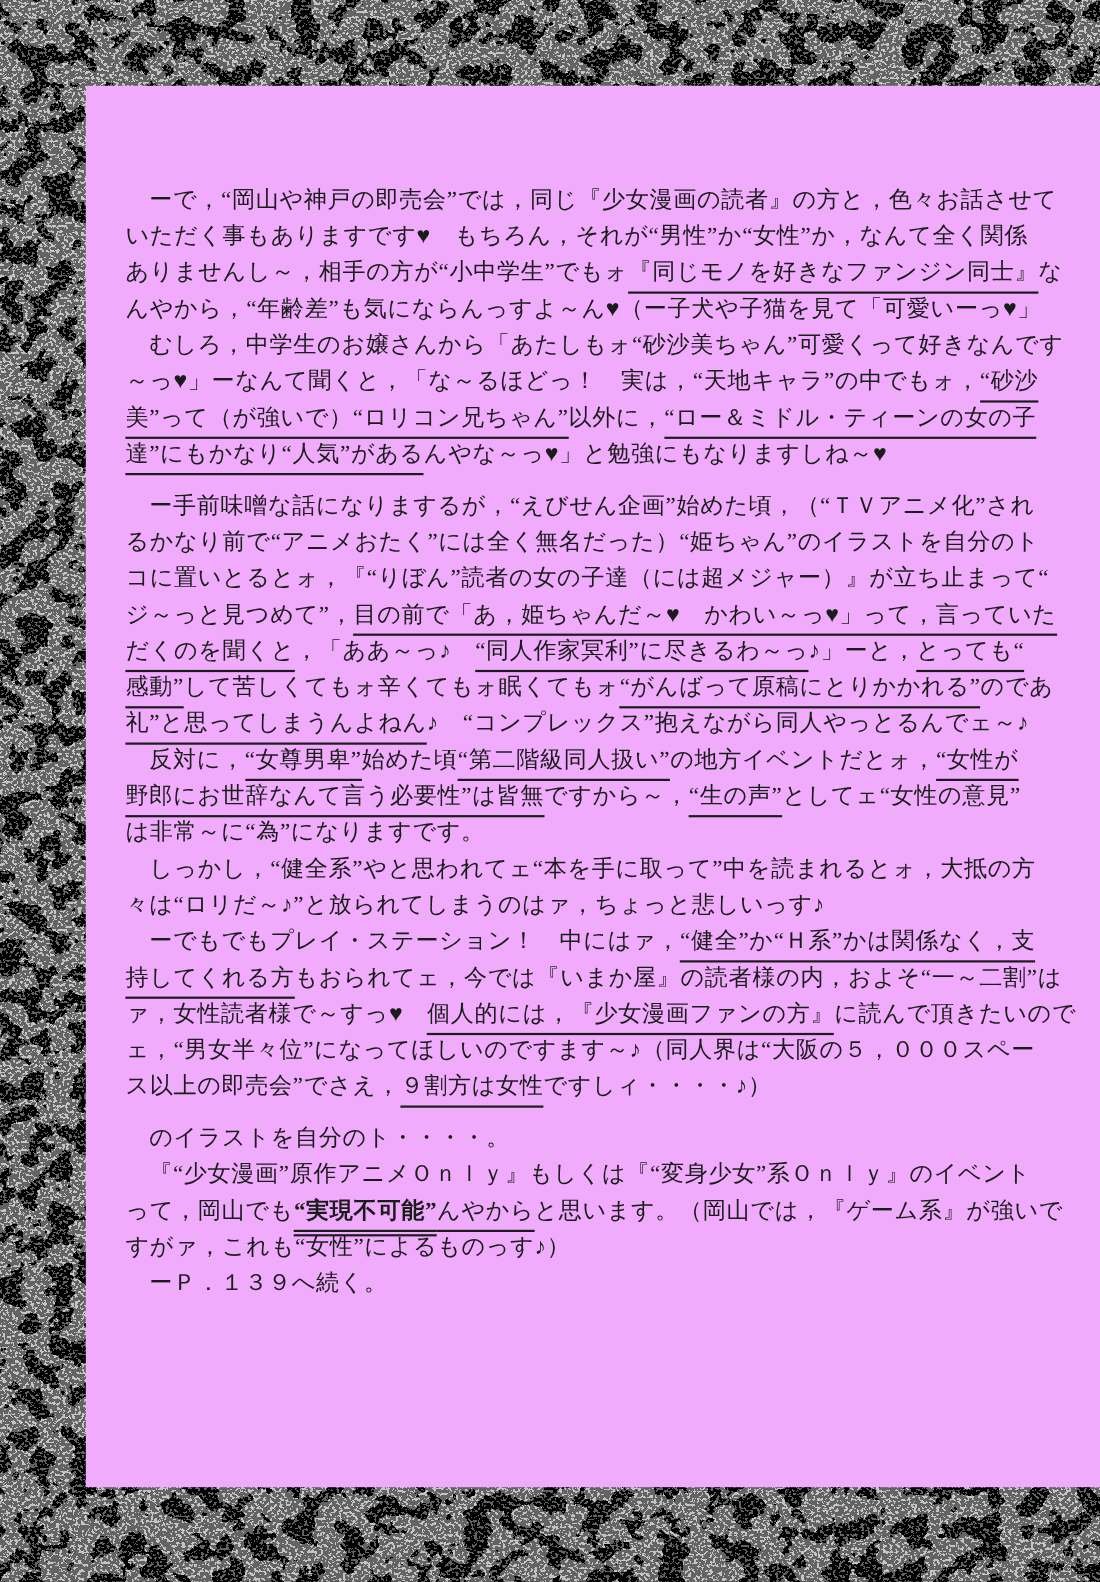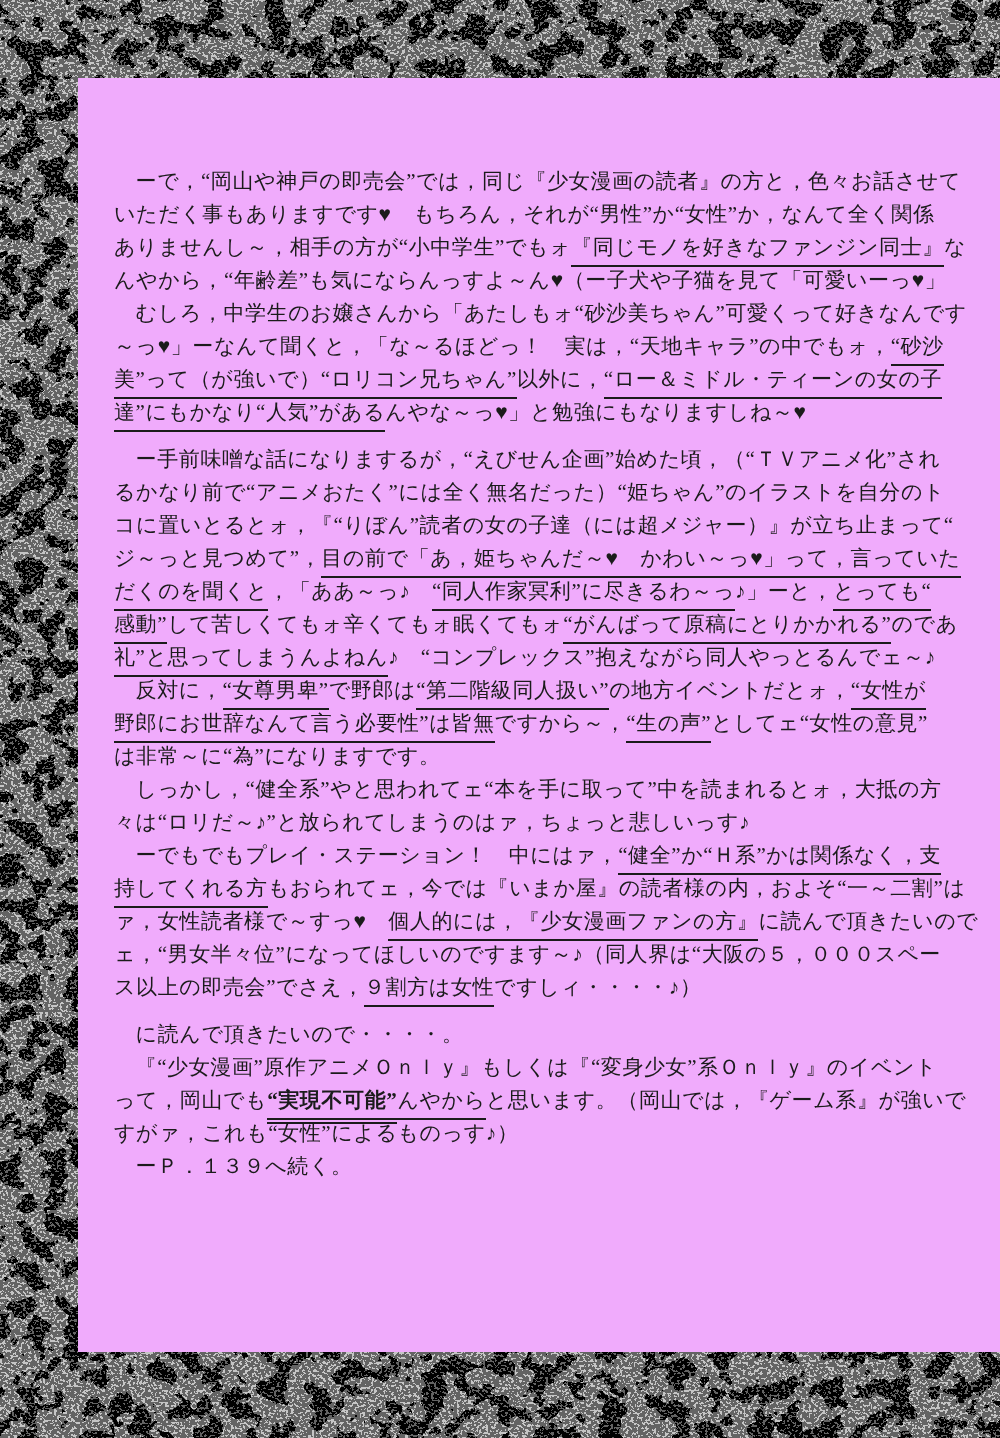--- a/index.html
+++ b/index.html
@@ -75,37 +75,37 @@
           <div class="line"><span class="seg">るかなり前で“アニメおたく”には全く無名だった）“姫ちゃん”のイラストを自分のト</span></div>
           <div class="line"><span class="seg">コに置いとるとォ，『“りぼん”読者の女の子達（には超メジャー）』が立ち止まって“</span></div>
           <div class="line"><span class="seg">ジ～っと見つめて”，</span><span class="seg u1">目の前で「あ，姫ちゃんだ～♥　かわい～っ♥」って，言っていた</span></div>
           <div class="line"><span class="seg u1">だくのを聞くと</span><span class="seg">，「ああ～っ♪　</span><span class="seg u1">“同人作家冥利”に尽きるわ～っ</span><span class="seg">♪」ーと，</span><span class="seg u1">とっても“</span></div>
           <div class="line"><span class="seg u1">感動”</span><span class="seg">して苦しくてもォ辛くてもォ眠くてもォ</span><span class="seg u1">“がんばって原稿にとりかかれる”</span><span class="seg">のであ</span></div>
         </div>
         <div class="para">
           <div class="line"><span class="seg u1">礼”と思ってしまうんよねん</span><span class="seg">♪　“コンプレックス”抱えながら同人やっとるんでェ～♪</span></div>
         </div>
         <div class="para">
-          <div class="line"><span class="seg">　反対に，</span><span class="seg u1">“女尊男卑”</span><span class="seg">で野郎は</span><span class="seg u1">“第二階級同人扱い”</span><span class="seg">の地方イベントだとォ，</span><span class="seg u1">“女性が</span></div>
+          <div class="line"><span class="seg">　反対に，</span><span class="seg u1">“女尊男卑”</span><span class="seg">始めた頃</span><span class="seg u1">“第二階級同人扱い”</span><span class="seg">の地方イベントだとォ，</span><span class="seg u1">“女性が</span></div>
           <div class="line"><span class="seg u1">野郎にお世辞なんて言う必要性”は皆無</span><span class="seg">ですから～，</span><span class="seg u1">“生の声”</span><span class="seg">としてェ“女性の意見”</span></div>
           <div class="line"><span class="seg">は非常～に“為”になりますです。</span></div>
         </div>
         <div class="para">
           <div class="line"><span class="seg">　しっかし，“健全系”やと思われてェ“本を手に取って”中を読まれるとォ，大抵の方</span></div>
           <div class="line"><span class="seg">々は“ロリだ～♪”と放られてしまうのはァ，ちょっと悲しいっす♪</span></div>
         </div>
         <div class="para">
           <div class="line"><span class="seg">　ーでもでもプレイ・ステーション！　中にはァ，</span><span class="seg u1">“健全”か“Ｈ系”かは関係なく，支</span></div>
           <div class="line"><span class="seg u1">持してくれる方</span><span class="seg">もおられてェ，今では『いまか屋』の読者様の内，およそ“一～二割”は</span></div>
           <div class="line"><span class="seg">ァ，女性読者様で～すっ♥　</span><span class="seg u1">個人的には，『少女漫画ファンの方』</span><span class="seg">に読んで頂きたいので</span></div>
           <div class="line"><span class="seg">ェ，“男女半々位”になってほしいのですます～♪（同人界は“大阪の５，０００スペー</span></div>
           <div class="line"><span class="seg">ス以上の即売会”でさえ，</span><span class="seg u1">９割方は女性</span><span class="seg">ですしィ・・・・♪）</span></div>
         </div>
         <div class="para gap">
-          <div class="line"><span class="seg">　に読んで頂きたいので・・・・。</span></div>
+          <div class="line"><span class="seg">　のイラストを自分のト・・・・。</span></div>
         </div>
         <div class="para">
           <div class="line"><span class="seg">　『“少女漫画”原作アニメＯｎｌｙ』もしくは『“変身少女”系Ｏｎｌｙ』のイベント</span></div>
           <div class="line"><span class="seg">って，岡山でも</span><span class="seg u2">“実現不可能”</span><span class="seg u1">んやから</span><span class="seg">と思います。（岡山では，『ゲーム系』が強いで</span></div>
           <div class="line"><span class="seg">すがァ，これも“女性”によるものっす♪）</span></div>
         </div>
         <div class="para">
           <div class="line"><span class="seg">　ーＰ．１３９へ続く。</span></div>
         </div>
       </div>

